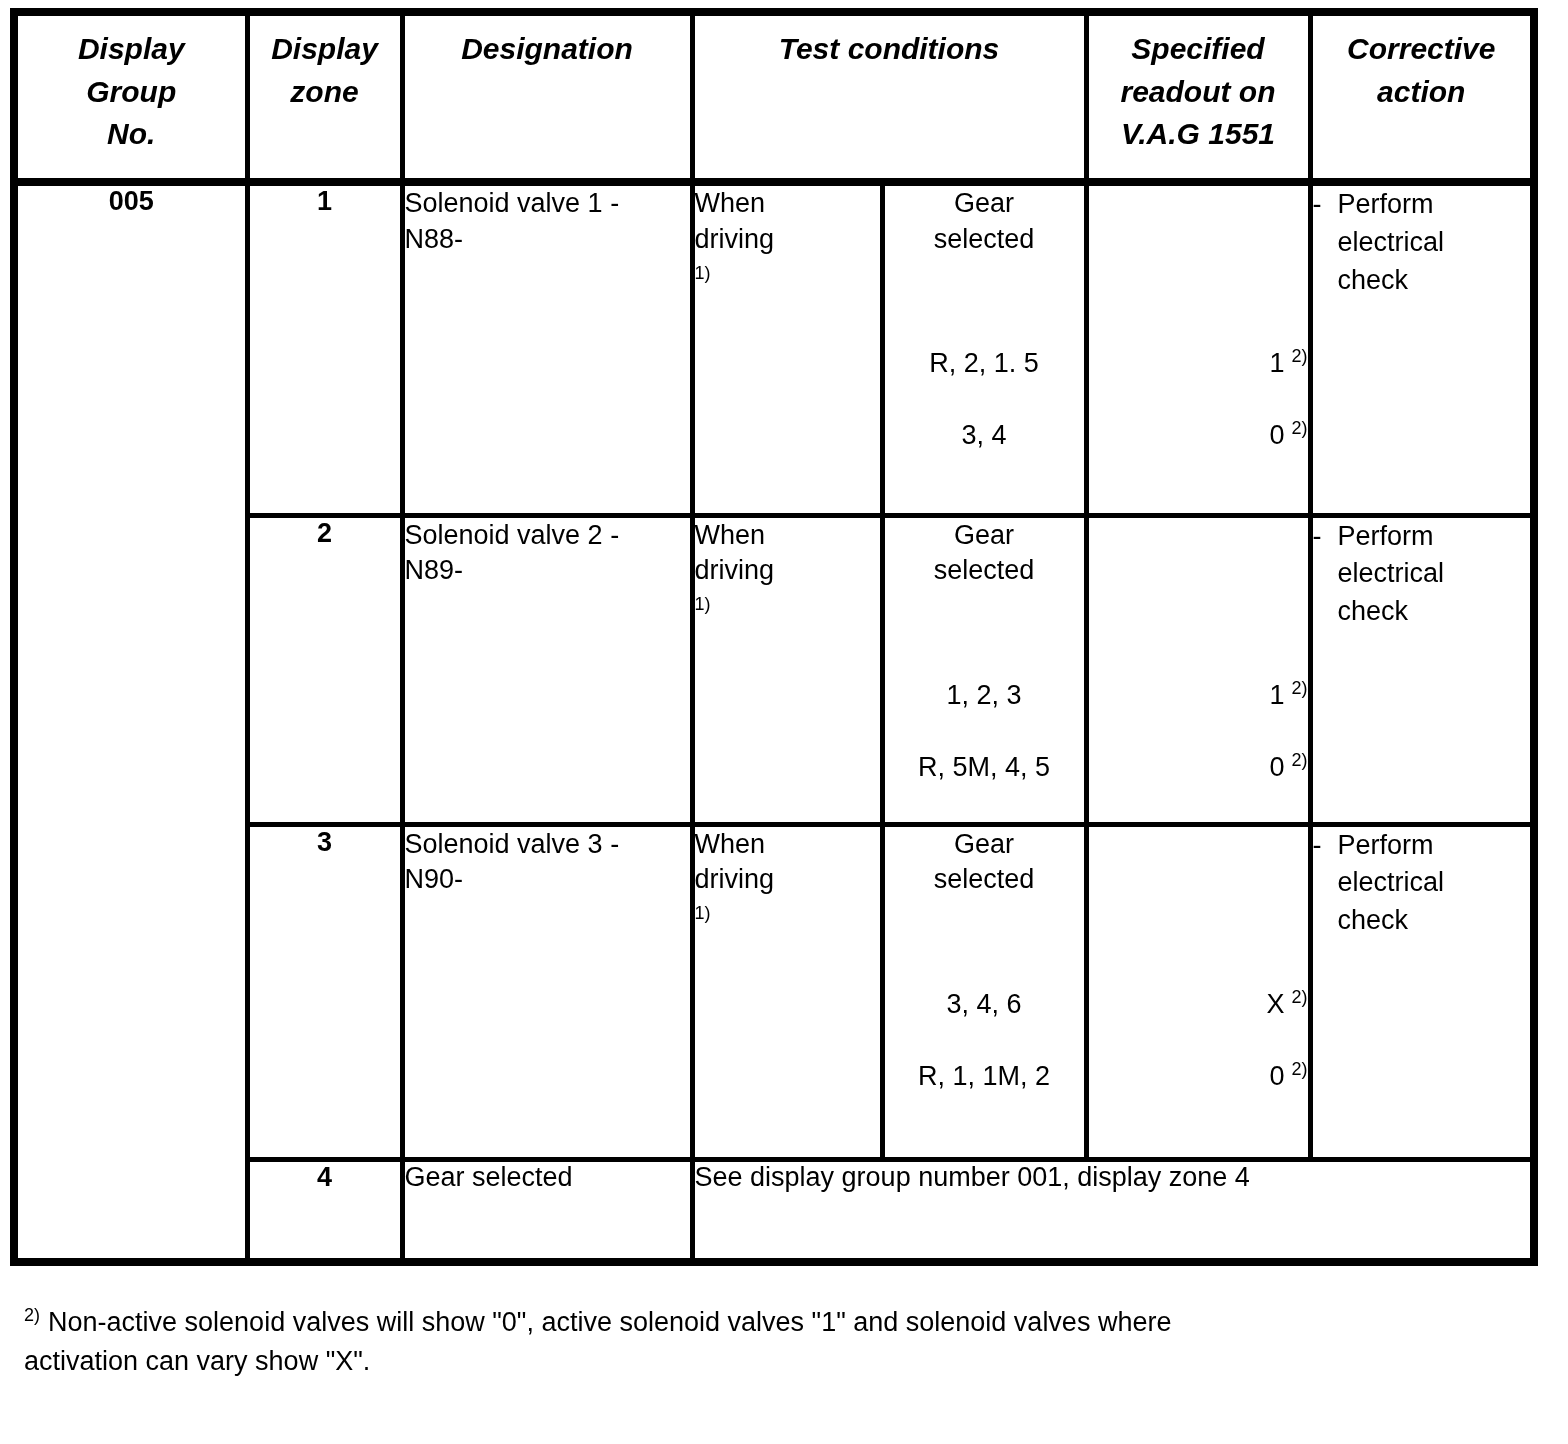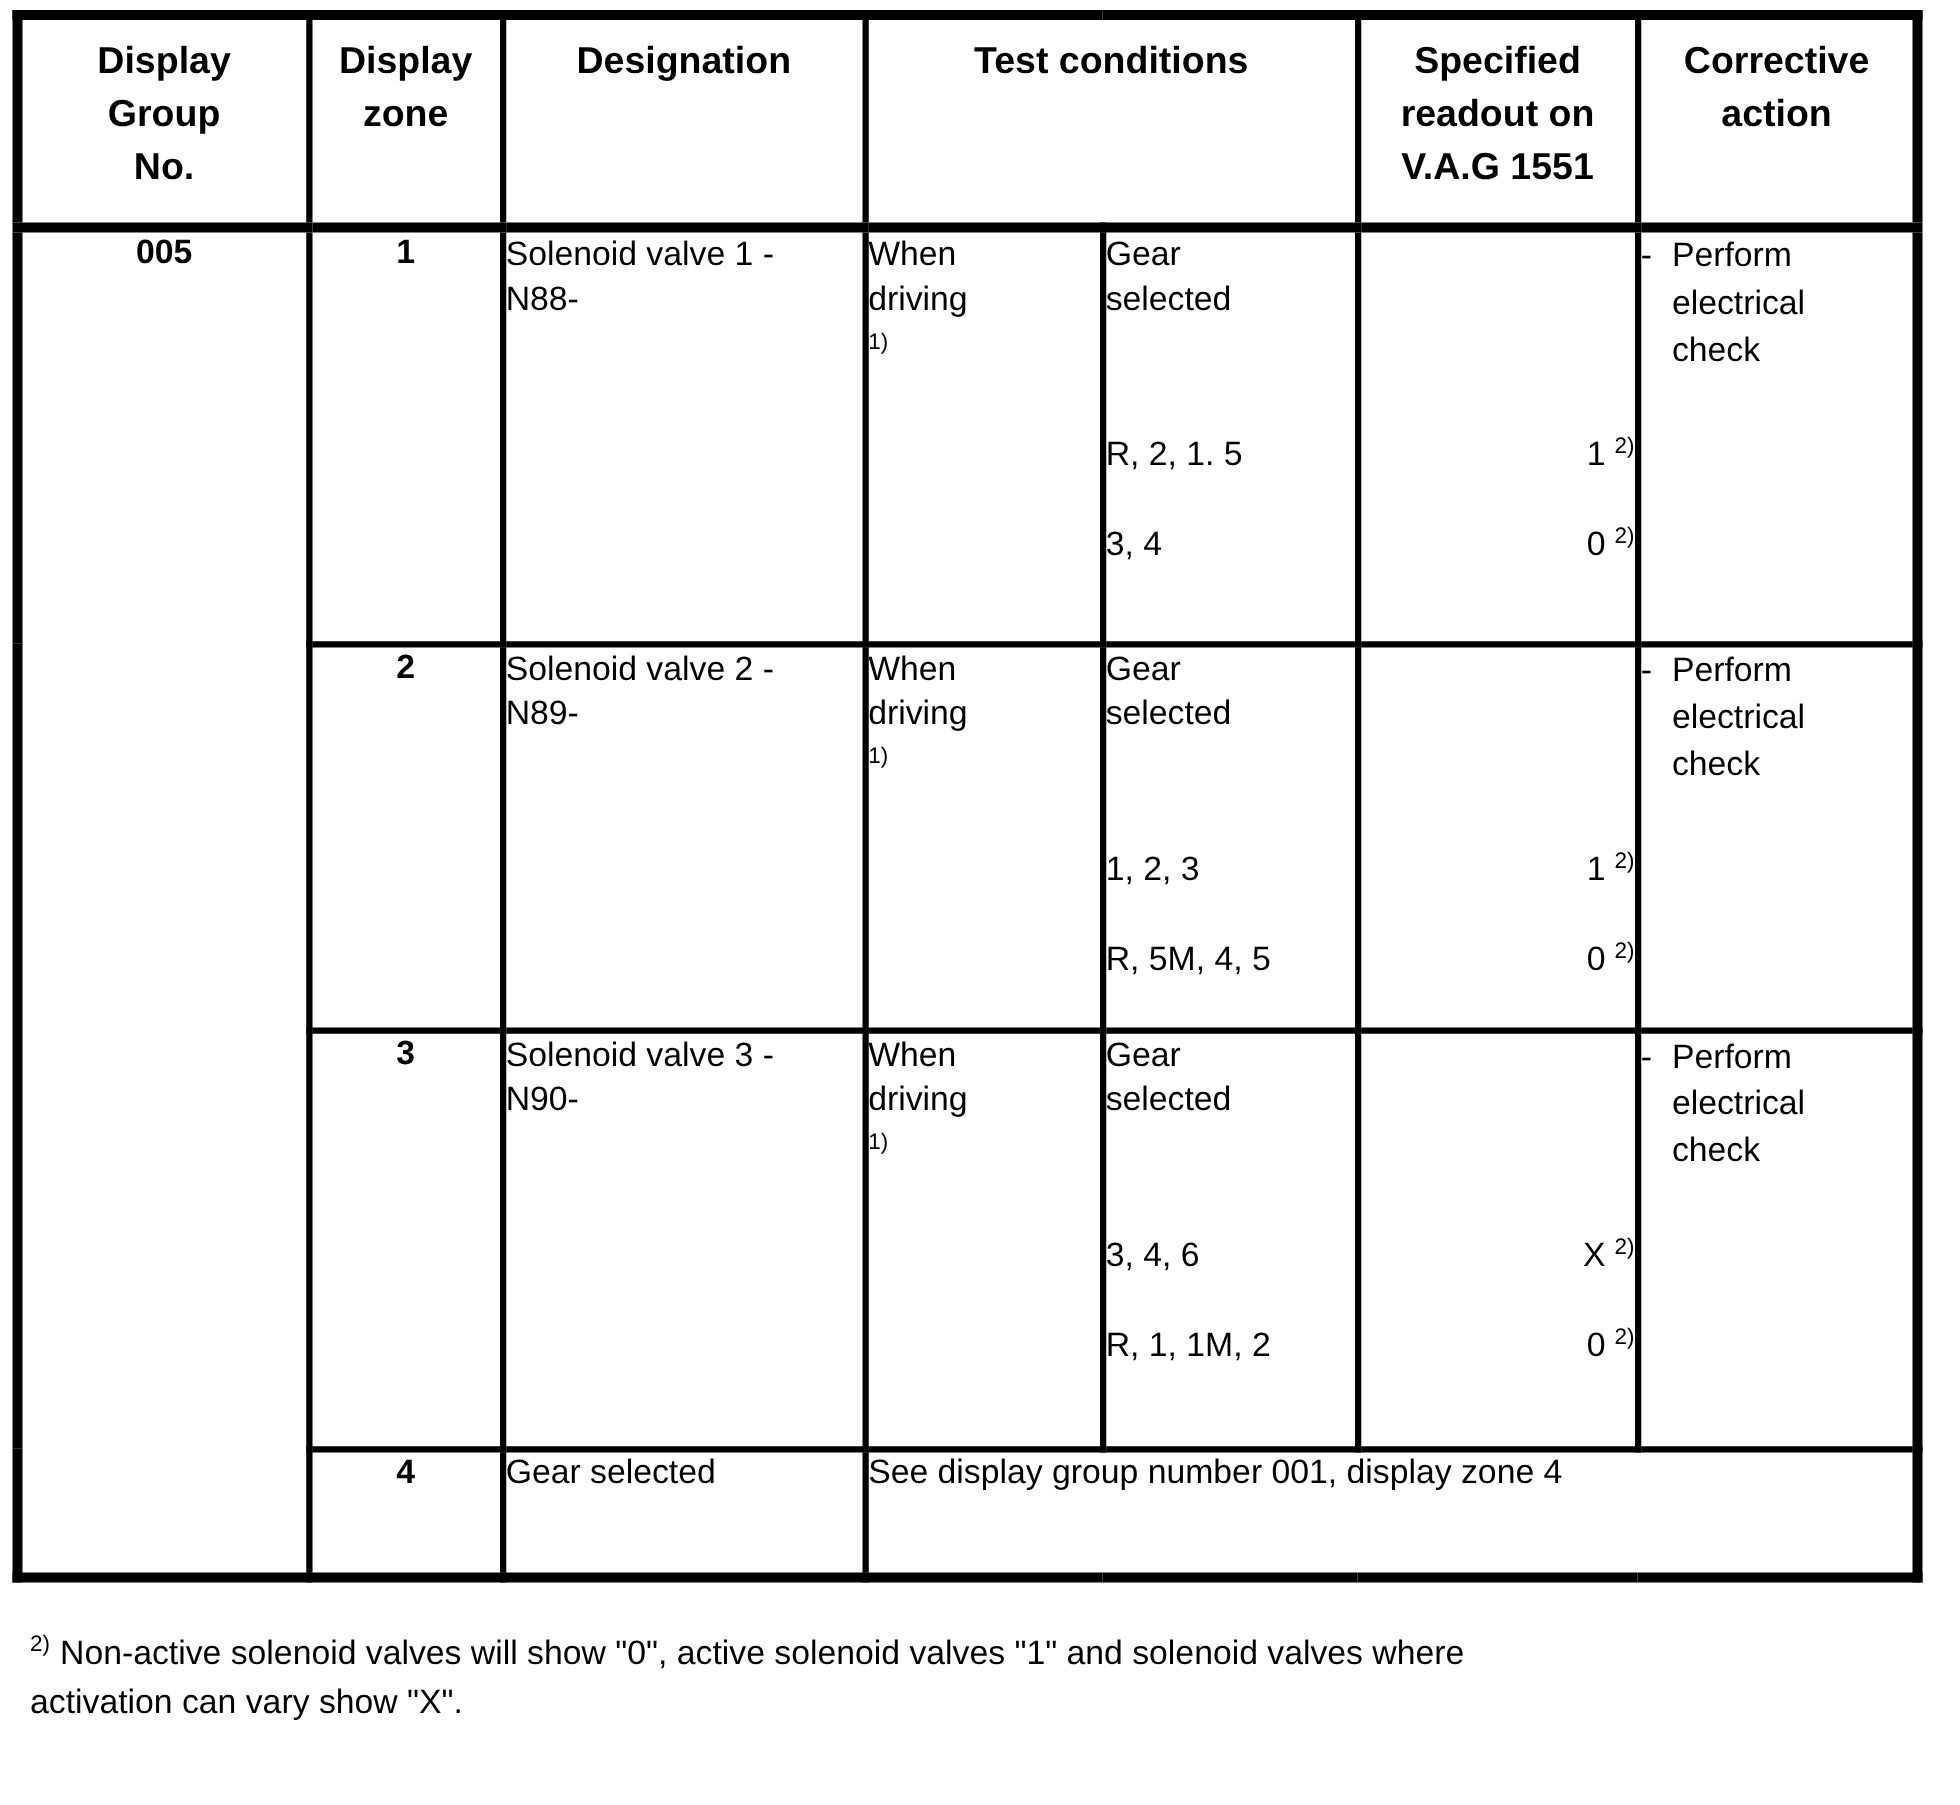--- a/index.html
+++ b/index.html
@@ -35,20 +35,21 @@
   }
   tr.header-row th {
     border-bottom: 8px solid #000000;
     height: 150px;
     font-size: 30px;
     font-weight: bold;
     vertical-align: top;
     padding-top: 12px;
     line-height: 1.42;
     white-space: pre-line;
+    font-style: italic;
   }
   tr.row-zone1 { height: 333px; }
   tr.row-zone2 { height: 299px; }
   tr.row-zone3 { height: 335px; }
   tr.row-zone4 { height: 103px; }
 
   td.group-cell {
     text-align: center;
     vertical-align: middle;
     font-weight: bold;
@@ -70,20 +71,21 @@
     line-height: 1.33;
   }
   .cond-text { width: 112px; }
   .cond-fn {
     font-size: 18px;
     margin-top: 4px;
   }
   td.cond2-cell {
     padding: 40px 6px 0 30px;
     line-height: 1.33;
+    text-align: center;
   }
   .gear-label {
     height: 160px;
     white-space: pre-line;
   }
   .gear-val { height: 72px; }
 
   td.readout-cell {
     padding: 40px 0 0 0;
     text-align: right;

